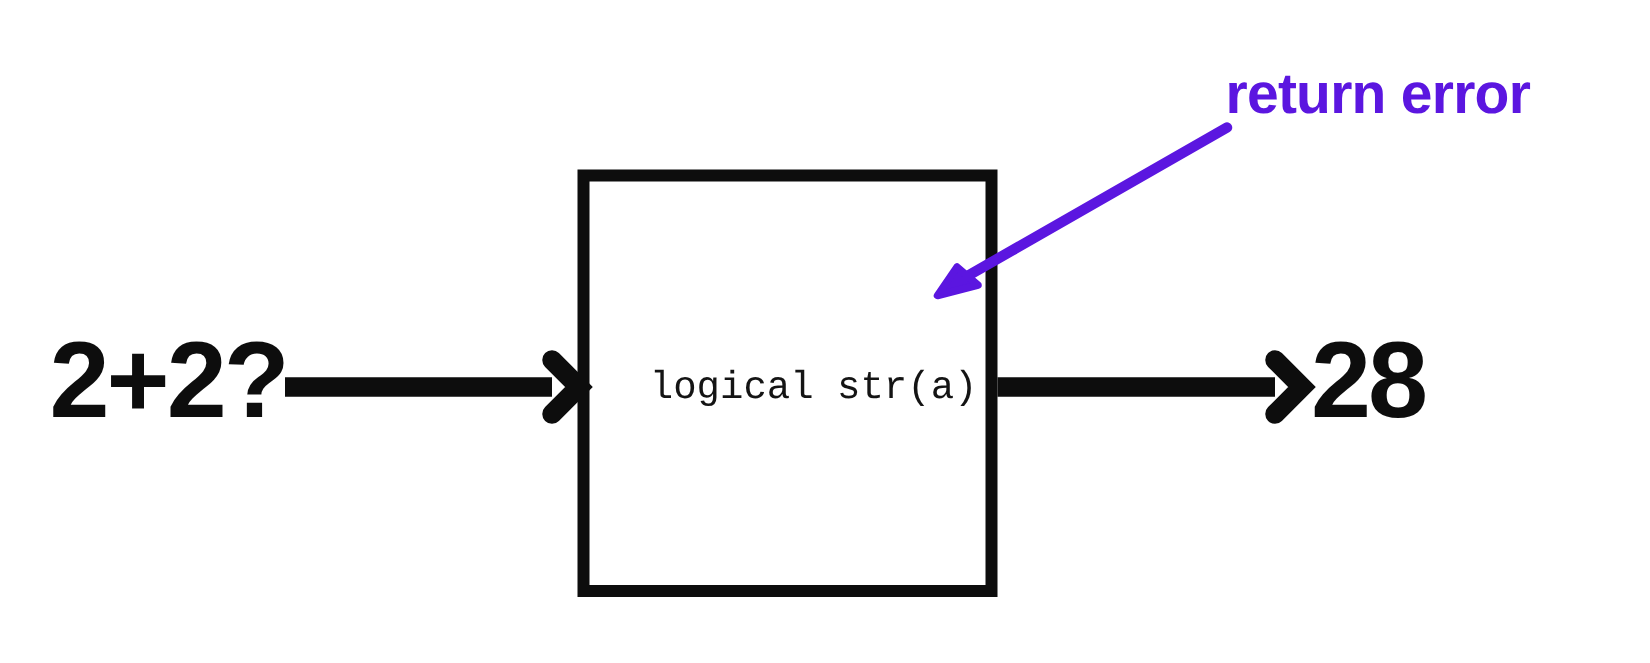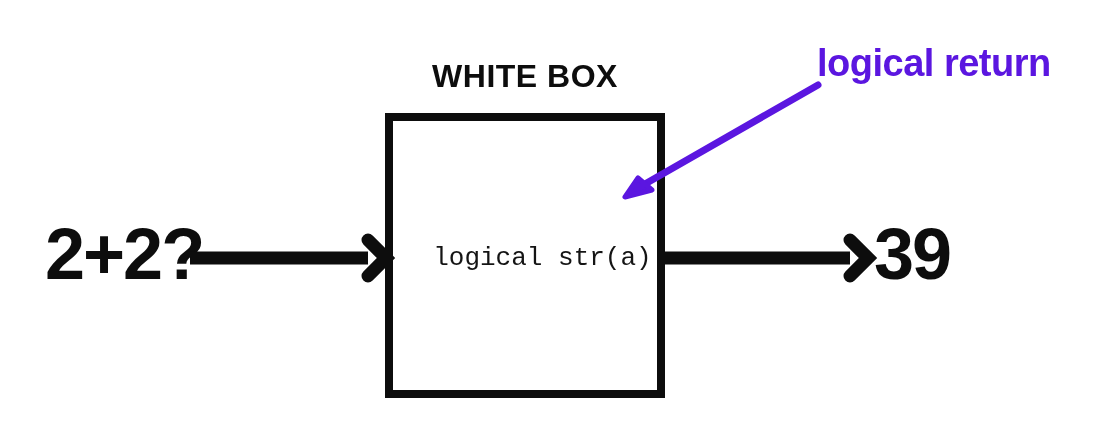--- a/index.html
+++ b/index.html
@@ -23,21 +23,20 @@
     font-weight: bold;
     font-size: 72px;
     line-height: 1;
     color: #0d0d0d;
     letter-spacing: -2px;
     white-space: nowrap;
   }
   #input-expression {
     left: 33px;
     top: 218px;
-    margin-left: 12px;
   }
   #output-value {
     left: 874px;
     top: 218px;
   }
 
   
   #box-title {
     position: absolute;
     left: 385px;
@@ -103,32 +102,31 @@
     white-space: nowrap;
   }
 </style>
 </head>
 <body>
 
 <div id="canvas">
 
   <div class="display-text" id="input-expression">2+2?</div>
 
-  <div id="box-title">WHITE BOX</div>
 
   <div id="white-box"></div>
 
   <div id="code-block">
     <span class="code-line">  logical str(a)</span>
     
   </div>
 
-  <div class="display-text" id="output-value">39</div>
+  <div class="display-text" id="output-value">28</div>
 
-  <div id="annotation-label">logical return</div>
+  <div id="annotation-label">return error</div>
 
   <svg id="arrows-layer" viewBox="0 0 1100 442" width="1100" height="442">
 
     <g>
       <line x1="190" y1="258" x2="368" y2="258" stroke="#0d0d0d" stroke-width="13" stroke-linecap="butt"></line>
       <path d="M 368 240 L 386 258 L 368 276" fill="none" stroke="#0d0d0d" stroke-width="13" stroke-linecap="round" stroke-linejoin="miter"></path>
     </g>
 
     <g>
       <line x1="665" y1="258" x2="850" y2="258" stroke="#0d0d0d" stroke-width="13" stroke-linecap="butt"></line>

